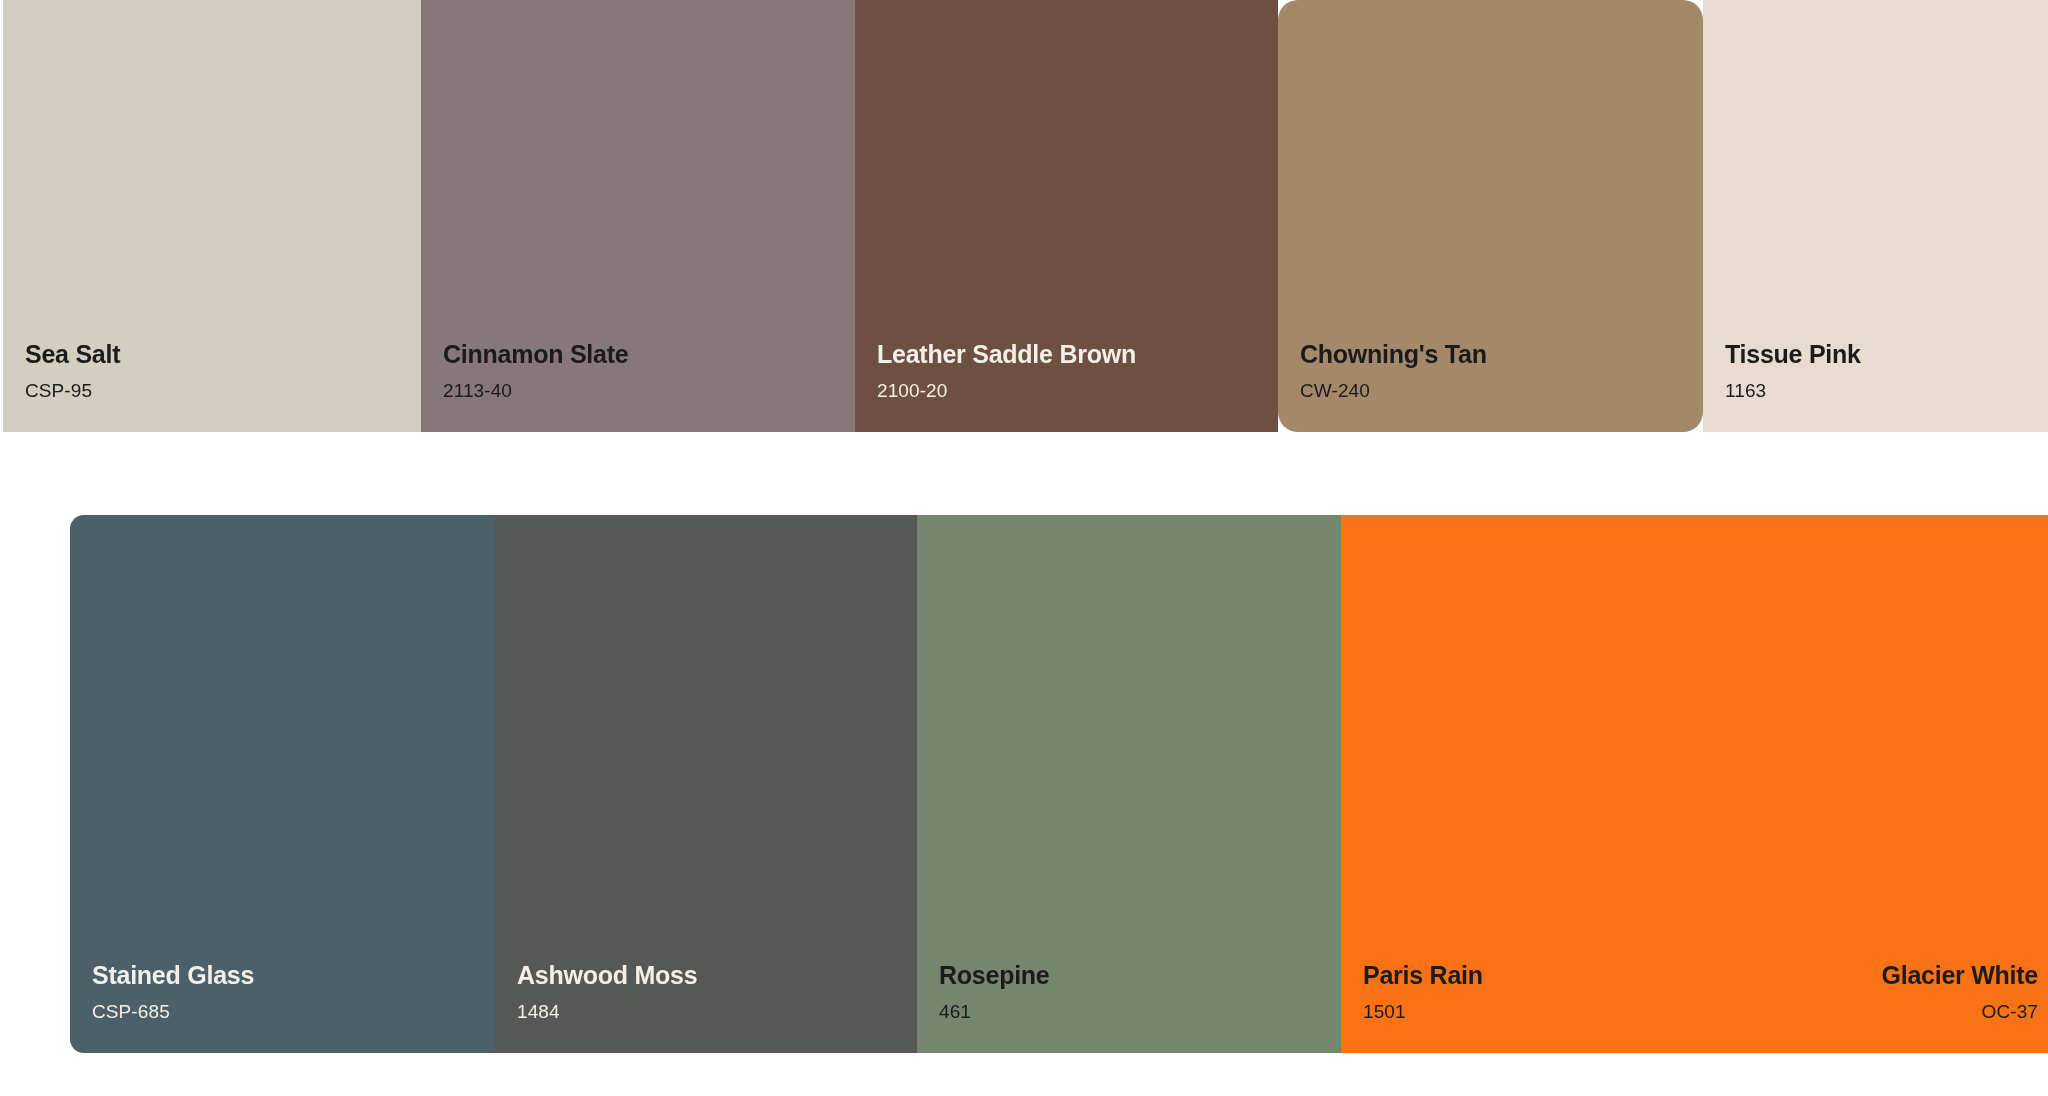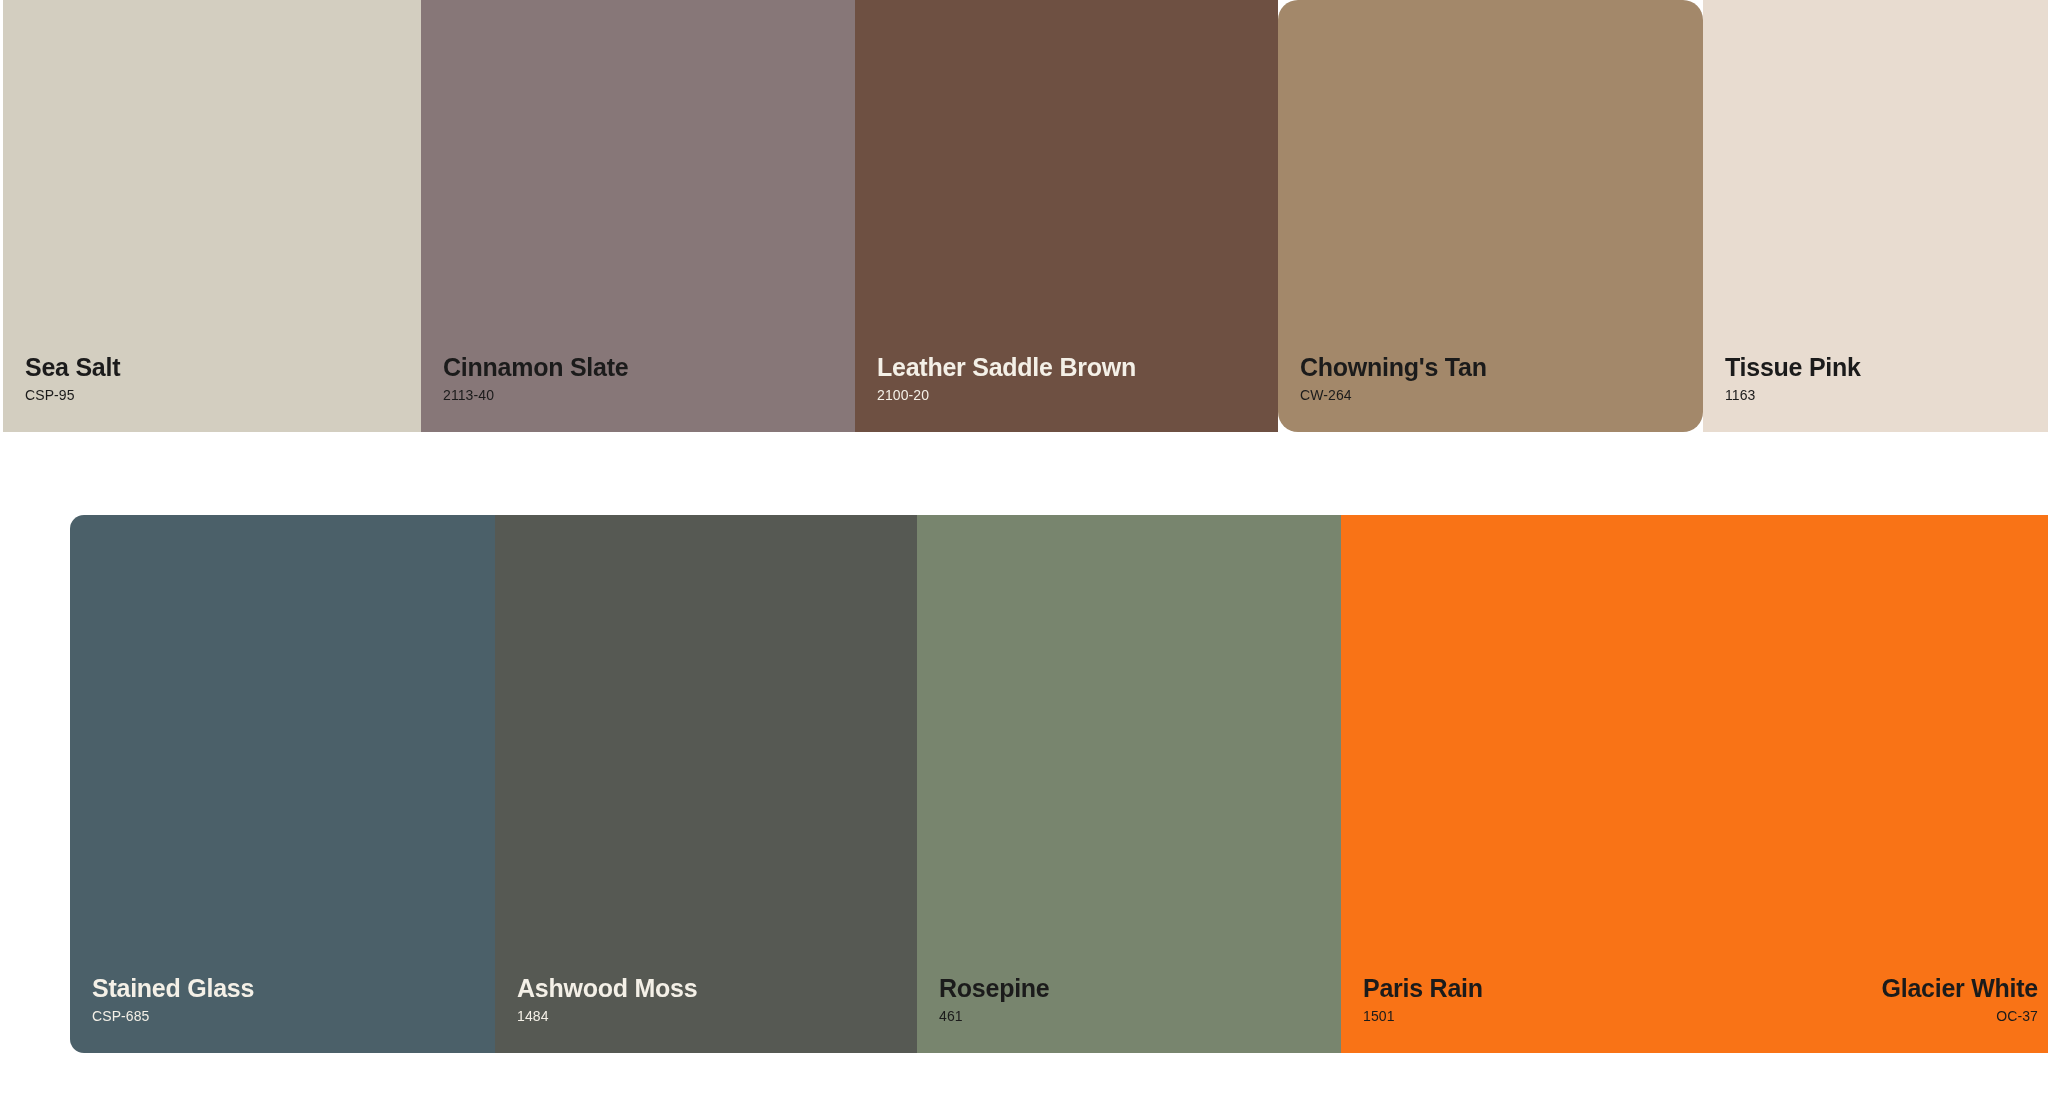--- a/index.html
+++ b/index.html
@@ -70,25 +70,25 @@
     font-size: 25px;
     font-weight: bold;
     letter-spacing: -0.25px;
     line-height: 1.12;
     white-space: nowrap;
   }
 
   .swatch-code {
     display: block;
     font-family: "Liberation Sans", sans-serif;
-    font-size: 14px;
+    font-size: 19px;
     font-weight: normal;
     letter-spacing: 0.1px;
     line-height: 1.3;
-    margin-top: 5px;
+    margin-top: 11px;
     white-space: nowrap;
   }
 
   .text-dark .swatch-name,
   .text-dark .swatch-code { color: #1b1b1b; }
 
   .text-light .swatch-name,
   .text-light .swatch-code { color: #f4f0e7; }
 </style>
 </head>
@@ -115,21 +115,21 @@
     <div class="swatch text-light" style="width:423px;background:#6e5042;">
       <div class="swatch-caption">
         <span class="swatch-name">Leather Saddle Brown</span>
         <span class="swatch-code">2100-20</span>
       </div>
     </div>
 
     <div class="swatch text-dark" style="width:425px;background:#a3886a;border-radius:20px;">
       <div class="swatch-caption">
         <span class="swatch-name">Chowning's Tan</span>
-        <span class="swatch-code">CW-264</span>
+        <span class="swatch-code">CW-240</span>
       </div>
     </div>
 
     <div class="swatch text-dark" style="width:358px;background:#e8dcd0;">
       <div class="swatch-caption">
         <span class="swatch-name">Tissue Pink</span>
         <span class="swatch-code">1163</span>
       </div>
     </div>
 

